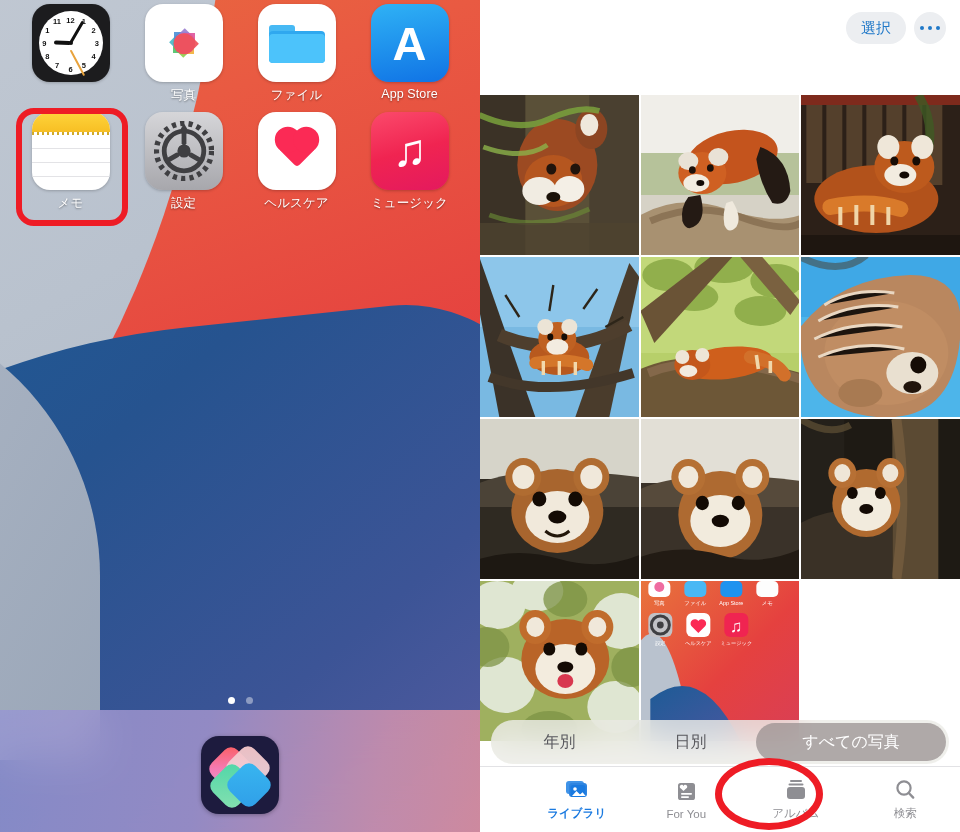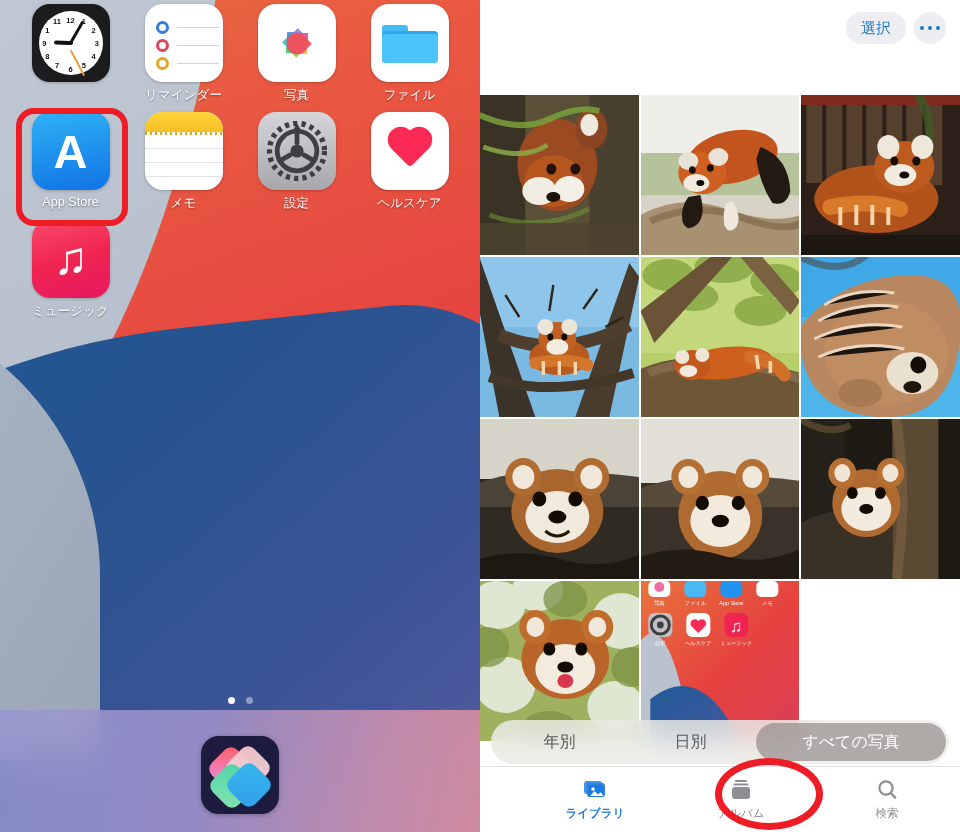--- a/index.html
+++ b/index.html
@@ -223,37 +223,20 @@
               <i class="hand h-min"></i>
               <i class="hand h-sec"></i>
               <i class="h-pin"></i>
           </div>
         </div>
         <div class="app-lbl"></div>
       </div>
 
 
 
-      <div class="app">
-        <div class="app-ic ic-rem">
-          <div class="rem-row" style="top:17px">
-              <span class="rem-dot" style="border-color:#2f7fe0;background:#fff"></span>
-              <span class="rem-line"></span>
-            </div>
-          <div class="rem-row" style="top:35px">
-              <span class="rem-dot" style="border-color:#e0455e;background:#fff"></span>
-              <span class="rem-line"></span>
-            </div>
-          <div class="rem-row" style="top:53px">
-              <span class="rem-dot" style="border-color:#e8a32b;background:#fff"></span>
-              <span class="rem-line"></span>
-            </div>
-        </div>
-        <div class="app-lbl">リマインダー</div>
-      </div>
 
       <div class="app">
         <div class="app-ic ic-photos">
           <div class="pet" style="background:#f2b23c; transform:rotate(-90deg) translate(-11px,-11px)"></div>
           <div class="pet" style="background:#8fd14f; transform:rotate(-45deg) translate(-11px,-11px)"></div>
           <div class="pet" style="background:#4fc36b; transform:rotate(0deg) translate(-11px,-11px)"></div>
           <div class="pet" style="background:#49b7c8; transform:rotate(45deg) translate(-11px,-11px)"></div>
           <div class="pet" style="background:#4f8fd6; transform:rotate(90deg) translate(-11px,-11px)"></div>
           <div class="pet" style="background:#9a7fd0; transform:rotate(135deg) translate(-11px,-11px)"></div>
           <div class="pet" style="background:#e0579c; transform:rotate(180deg) translate(-11px,-11px)"></div>
@@ -671,20 +654,31 @@
             <rect x="2" y="3" width="18" height="13" rx="3" fill="#3f93e8"></rect>
             <rect x="5" y="5" width="18" height="14" rx="3" fill="#2e84e0"></rect>
             <rect x="6.5" y="7" width="15" height="12" rx="2.6" fill="#1a7ae0"></rect>
             <circle cx="11" cy="11" r="1.8" fill="#fff"></circle>
             <path d="M8 18 l4.5 -5 l3.5 3.6 l2.6 -2.4 l3 3.8z" fill="#fff"></path>
           </svg>
         </div>
         <div class="tab-lbl">ライブラリ</div>
       </div>
 
+      <div class="tab">
+        <div class="tab-ic">
+          <svg viewBox="0 0 26 24" width="26" height="24">
+            <rect x="5" y="3" width="17" height="17" rx="2.6" fill="#8e8e93"></rect>
+            <path d="M10.5 11 l-2.6 -2.6 a1.9 1.9 0 1 1 2.6 -2.2 a1.9 1.9 0 1 1 2.6 2.2z" fill="#fff"></path>
+            <rect x="8" y="13" width="11" height="1.7" rx=".85" fill="#fff"></rect>
+            <rect x="8" y="16.2" width="8" height="1.7" rx=".85" fill="#fff"></rect>
+          </svg>
+        </div>
+        <div class="tab-lbl">For You</div>
+      </div>
 
       <div class="tab">
         <div class="tab-ic">
           <svg viewBox="0 0 26 24" width="26" height="24">
             <rect x="7" y="2" width="12" height="2" rx="1" fill="#8e8e93"></rect>
             <rect x="5.5" y="5.5" width="15" height="2" rx="1" fill="#8e8e93"></rect>
             <rect x="4" y="9" width="18" height="12" rx="3" fill="#8e8e93"></rect>
           </svg>
         </div>
         <div class="tab-lbl">アルバム</div>

